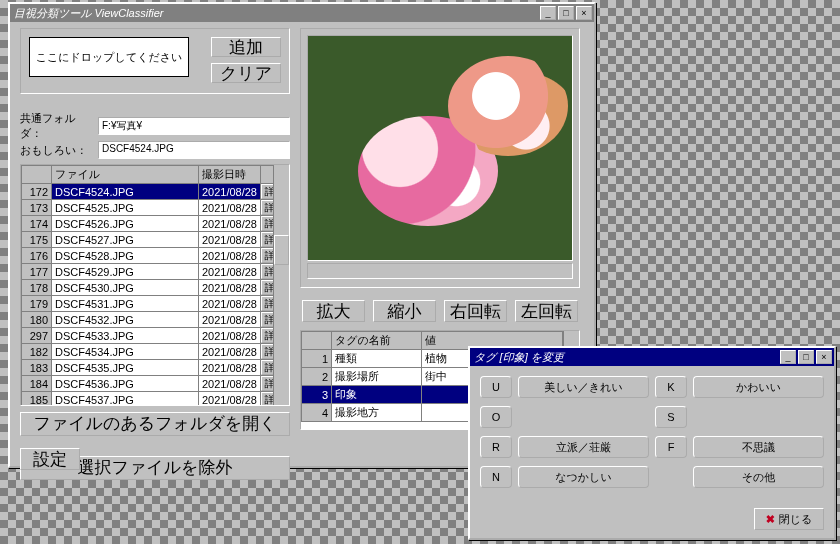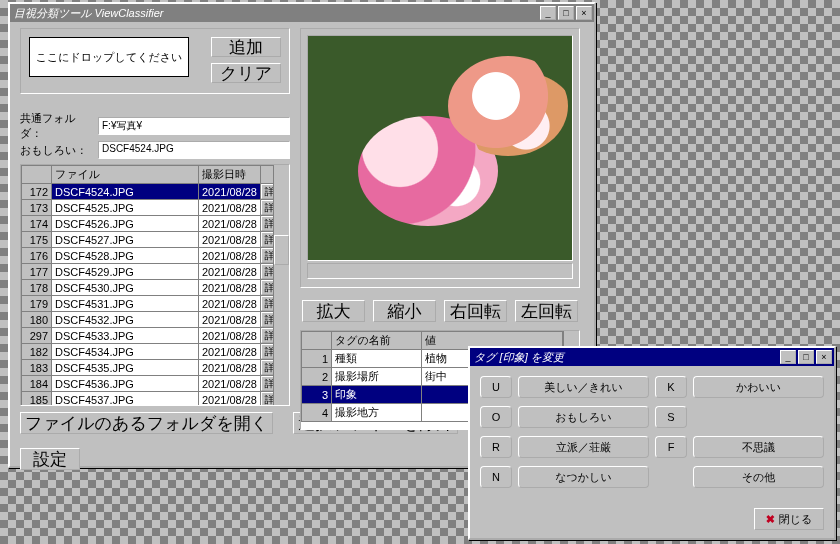--- a/index.html
+++ b/index.html
@@ -109,21 +109,21 @@
     position:absolute; right:0; top:0; width:16px; height:100%;
     background:#c0c0c0; border-left:1px solid #808080;
   }
   #file-grid-scroll .thumb {
     position:absolute; left:0; width:15px; background:#c0c0c0;
     border:1px outset #fff;
   }
 
   #bottom-btns {
     position:absolute; left:10px; top:390px; width:270px;
-    display:flex; gap:20px;
+    display:flex; gap:20px;flex-direction:column;
   }
   #bottom-btns .btn { flex:1; height:22px; line-height:18px; }
 
   #settings-btn {
     position:absolute; left:10px; top:426px; width:60px; height:22px; line-height:18px;
   }
 
   
   #preview-panel {
     position:absolute; left:290px; top:6px; width:280px; height:260px;
@@ -429,21 +429,20 @@
             <div class="valbtn">美しい／きれい</div>
           </div>
           <div class="key-col">
             <div class="keybtn">K</div>
             <div class="valbtn">かわいい</div>
           </div>
         </div>
         <div class="key-row">
           <div class="key-col">
             <div class="keybtn">O</div>
-            <div class="valbtn">おもしろい</div>
           </div>
           <div class="key-col">
             <div class="keybtn">S</div>
           </div>
         </div>
         <div class="key-row">
           <div class="key-col">
             <div class="keybtn">R</div>
             <div class="valbtn">立派／荘厳</div>
           </div>

